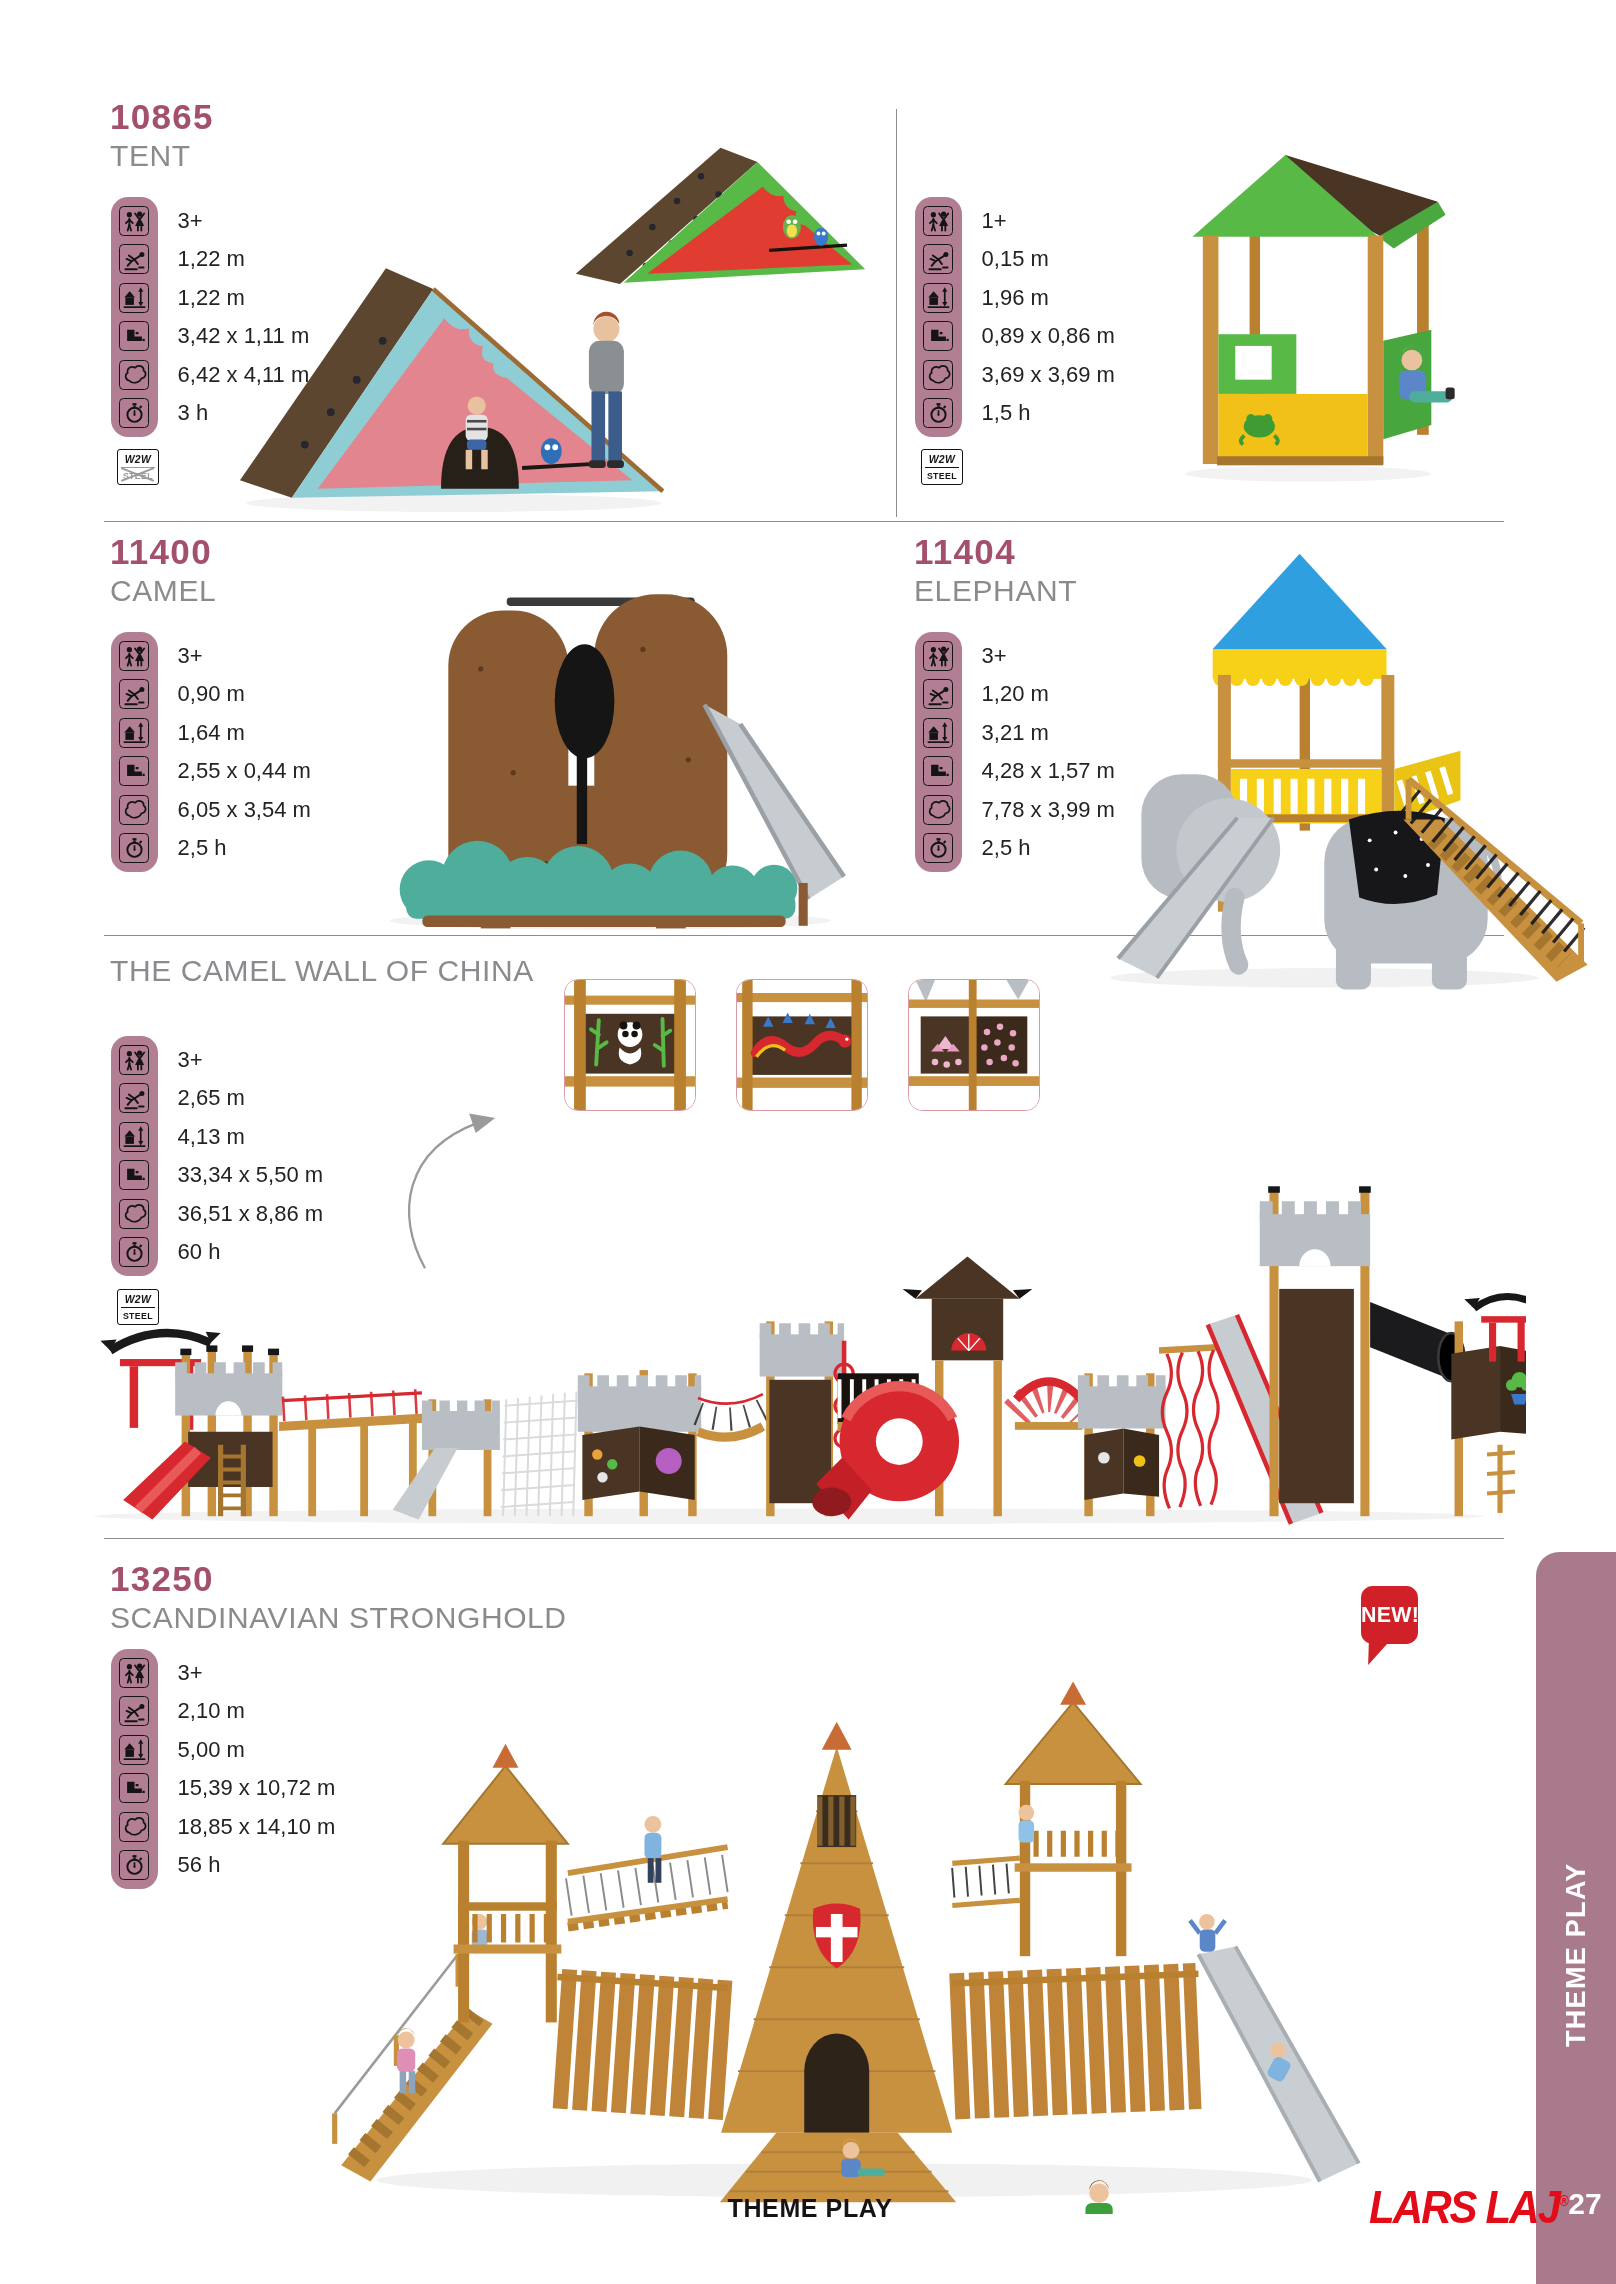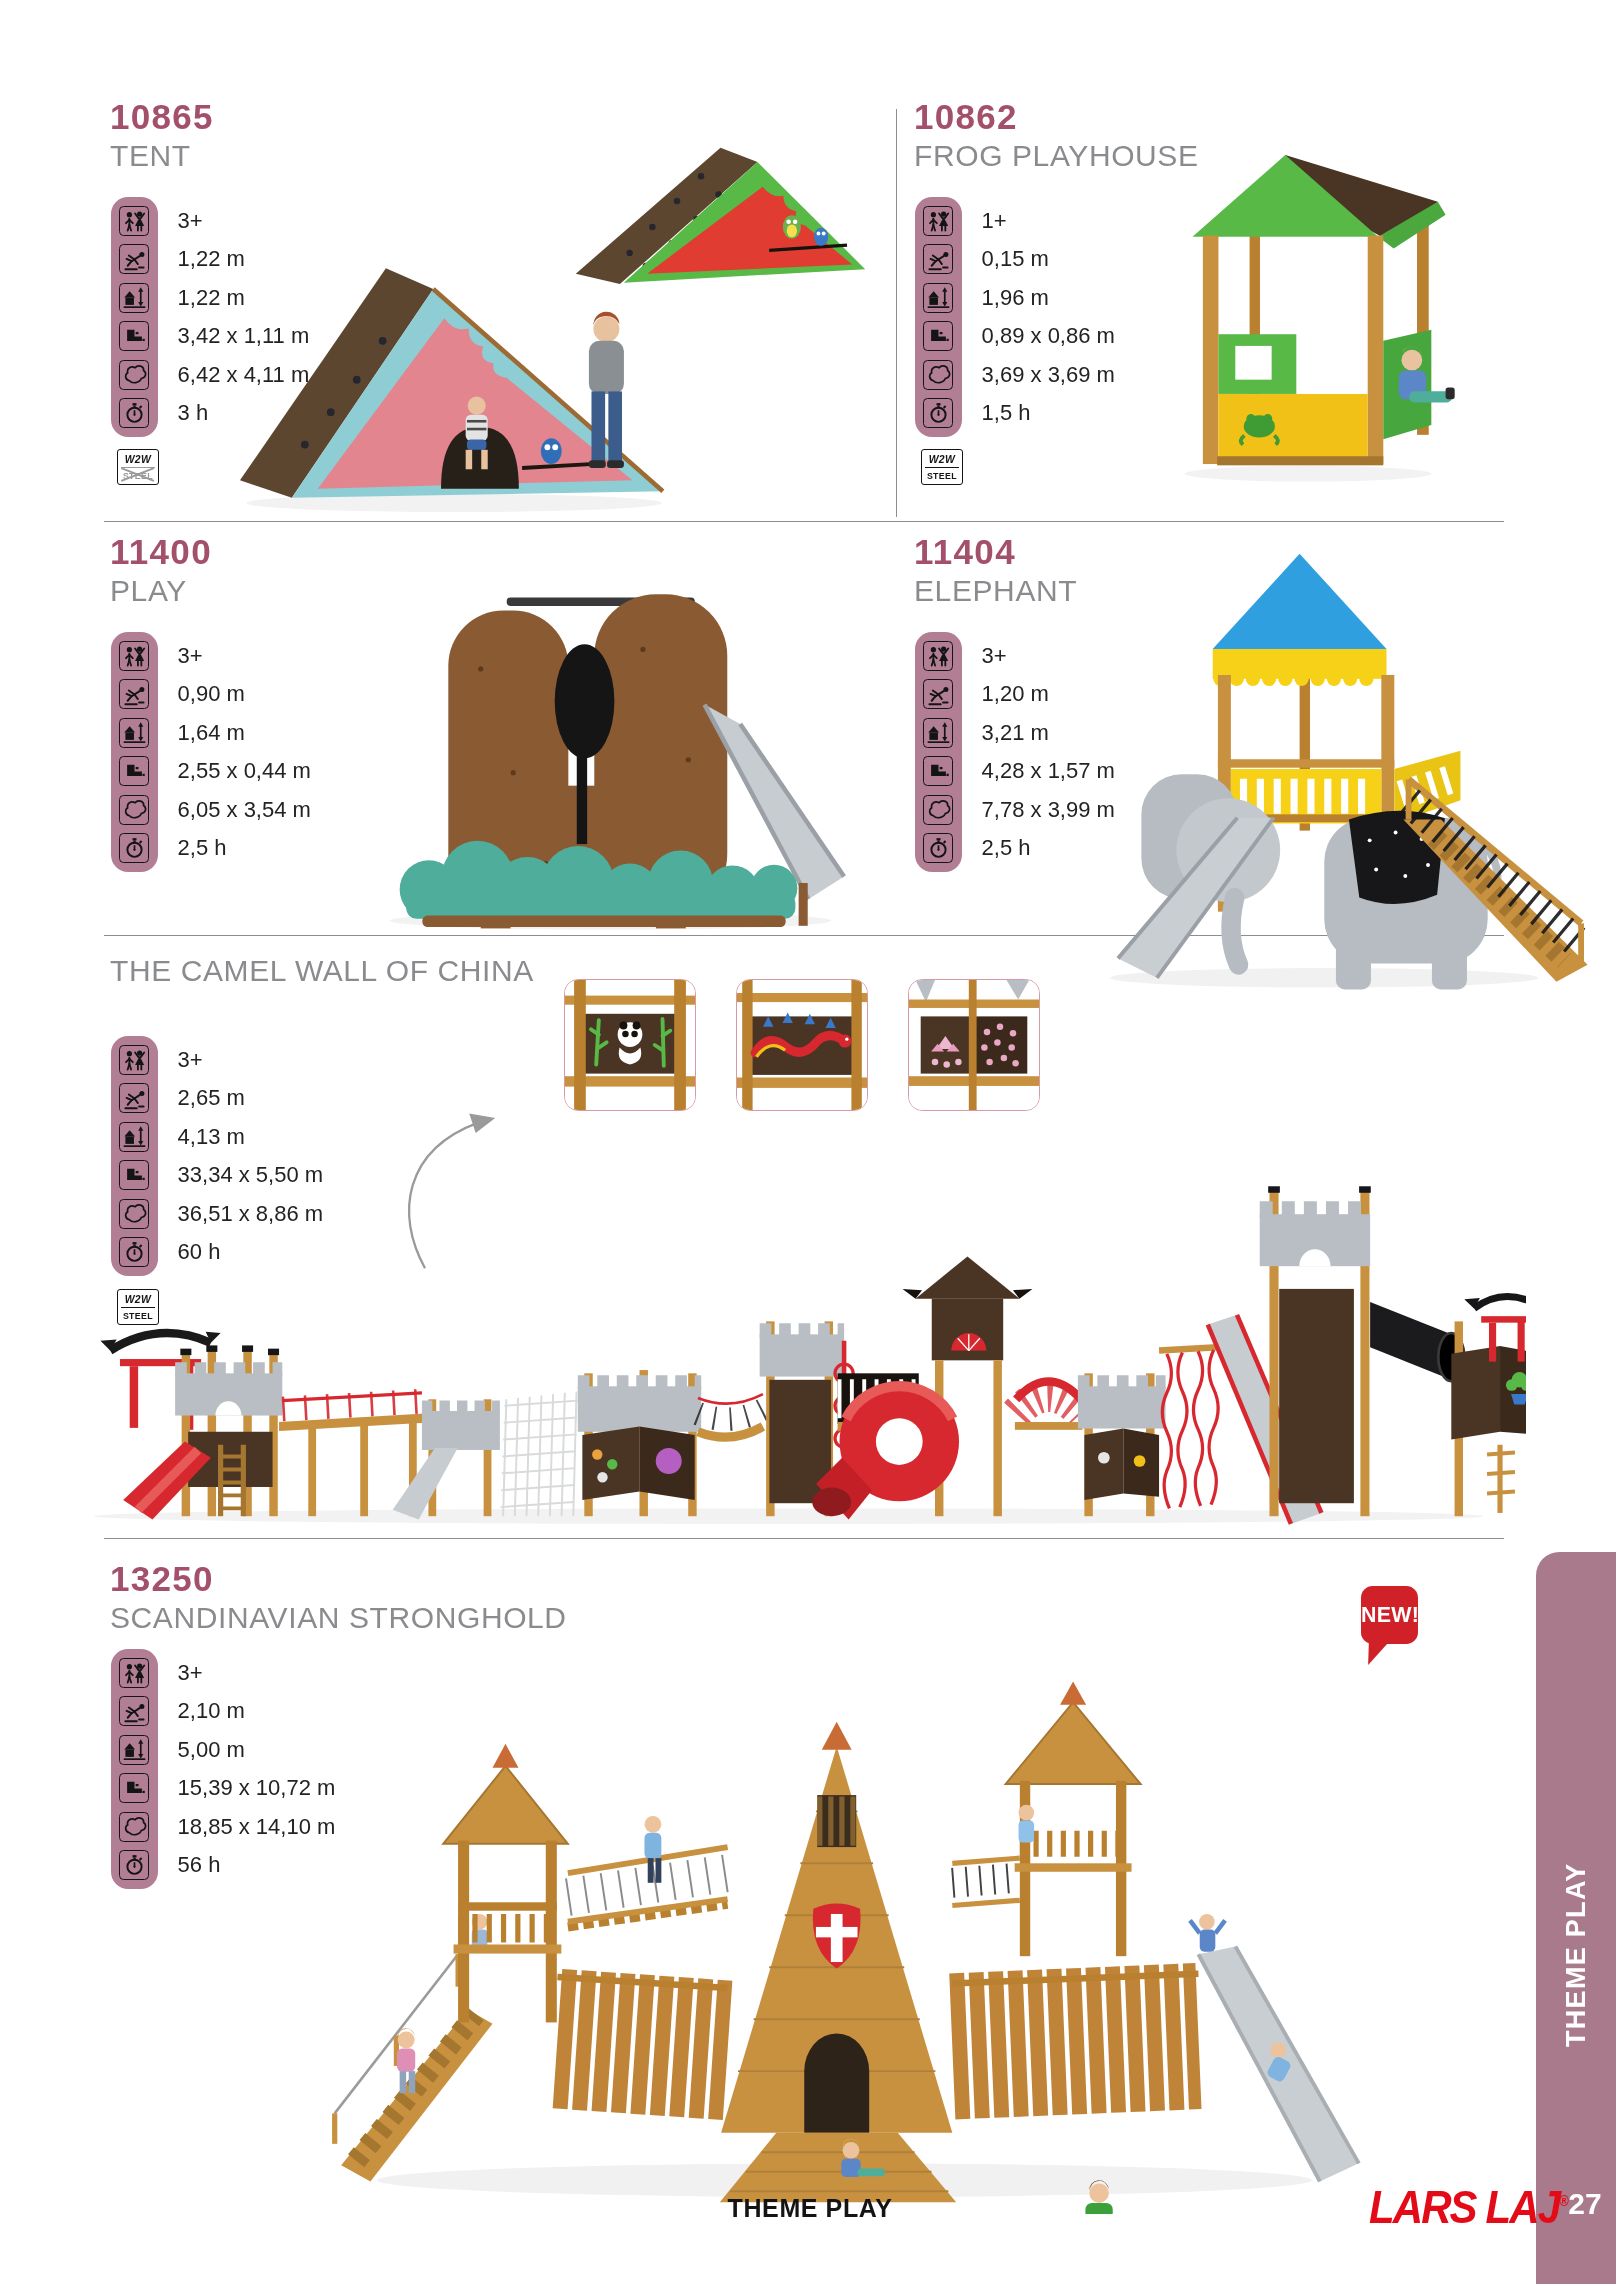--- a/index.html
+++ b/index.html
@@ -246,24 +246,20 @@
 
     <circle cx="585" cy="122" r="20" fill="#e8c19e"></circle>
     <path d="M565,116 a20,20 0 0 1 40,-2 q-8,-14 -24,-12 q-14,2 -16,14 Z" fill="#a8502c"></path>
     <rect x="558" y="140" width="54" height="82" rx="16" fill="#8a8f94"></rect>
     <rect x="562" y="218" width="21" height="108" fill="#3c5c8c"></rect>
     <rect x="588" y="218" width="21" height="108" fill="#3c5c8c"></rect>
     <rect x="558" y="324" width="26" height="12" rx="5" fill="#2b2b2b"></rect>
     <rect x="586" y="324" width="26" height="12" rx="5" fill="#2b2b2b"></rect>
   </svg>
 
-  <div class="ptitle" style="left:914px;top:99px;">
-    <div class="num">10862</div>
-    <div class="pname">FROG PLAYHOUSE</div>
-  </div>
   <div class="specs" style="left:923px;top:206px;">
     <div class="spec-row">
         <span class="spec-icon">
           <svg viewBox="0 0 38 38" width="25" height="25">
             <use href="#i-age"></use>
           </svg>
         </span>
         <span class="spec-value">1+</span>
       </div>
     <div class="spec-row">
@@ -333,21 +329,21 @@
 
     <circle cx="400" cy="330" r="16" fill="#e9c29f"></circle>
     <path d="M384,326 a16,16 0 0 1 32,-2 q-4,-16 -18,-15 q-13,1 -14,17 Z" fill="#d9b15c"></path>
     <rect x="380" y="346" width="42" height="44" rx="10" fill="#5b87c8"></rect>
     <rect x="396" y="378" width="66" height="17" rx="8" fill="#4fae9b"></rect>
     <rect x="452" y="372" width="14" height="18" rx="4" fill="#2b2b2b"></rect>
   </svg>
 
   <div class="ptitle" style="left:110px;top:534px;">
     <div class="num">11400</div>
-    <div class="pname">PLAY</div>
+    <div class="pname">CAMEL</div>
   </div>
   <div class="specs" style="left:119px;top:641px;">
     <div class="spec-row">
         <span class="spec-icon">
           <svg viewBox="0 0 38 38" width="25" height="25">
             <use href="#i-age"></use>
           </svg>
         </span>
         <span class="spec-value">3+</span>
       </div>

